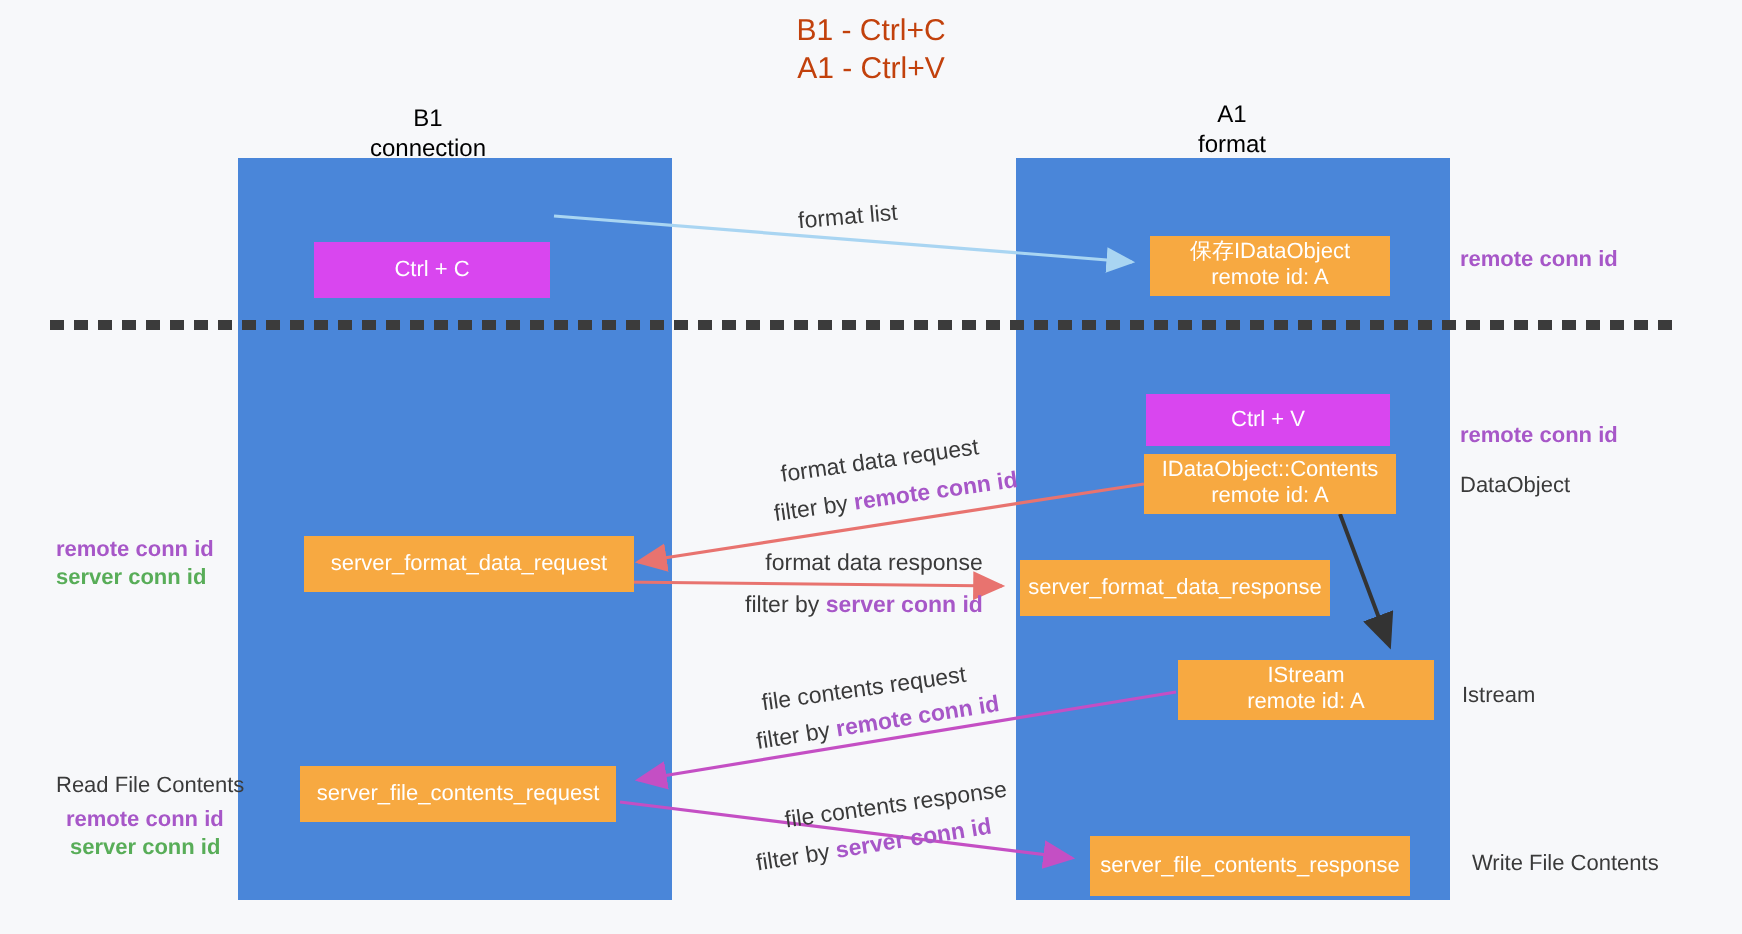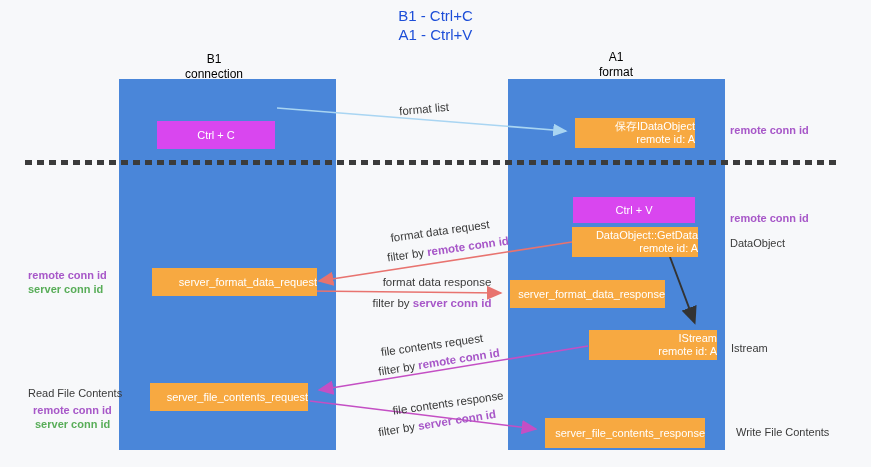--- a/index.html
+++ b/index.html
@@ -8,40 +8,40 @@
     background:#f7f8fa;
   }
   #canvas {
     position:relative;
     width:871px; height:467px;
     background:#f7f8fa;
     overflow:hidden;
   }
   .title-line {
     position:absolute; left:0; width:871px;
-    text-align:center; font-size:15px; color:#1d4ed8;
+    text-align:center; font-size:15px; color:#c2410c;
   }
   .col {
     position:absolute; top:79px; width:217px; height:371px;
     background:#4a86d9;
   }
   .col-label {
     position:absolute; transform:translateX(-50%);
     text-align:center; font-size:12px; color:#000000; line-height:15px;
     white-space:nowrap;
   }
   .box {
     position:absolute;
     display:flex; flex-direction:column;
     align-items:center; justify-content:center;
     color:#ffffff; font-size:11px; line-height:13px;
     text-align:center; white-space:nowrap;
   }
   .green  { background:#d946ef;margin-top:25px; }
-  .orange { background:#f7a941;align-items:flex-end; }
+  .orange { background:#f7a941; }
   .flabel {
     position:absolute; white-space:nowrap;
     font-size:11.5px; color:#3a3a3a;
     transform:translate(-50%,-50%);
   }
   .side {
     position:absolute; white-space:nowrap;
     font-size:11px; color:#3a3a3a; line-height:14px;
   }
   .purple   { color:#a757c8; font-weight:bold; }
@@ -109,21 +109,21 @@
   <div class="box orange" style="left:575px; top:118px; width:120px; height:30px">
     <span>保存IDataObject</span>
     <span>remote id: A</span>
   </div>
 
   <div class="box green" style="left:573px; top:172px; width:122px; height:26px">
     <span>Ctrl + V</span>
   </div>
 
   <div class="box orange" style="left:572px; top:227px; width:126px; height:30px">
-    <span>DataObject::GetData</span>
+    <span>IDataObject::Contents</span>
     <span>remote id: A</span>
   </div>
 
   <div class="box orange" style="left:152px; top:268px; width:165px; height:28px">
     <span>server_format_data_request</span>
   </div>
 
   <div class="box orange" style="left:510px; top:280px; width:155px; height:28px">
     <span>server_format_data_response</span>
   </div>

